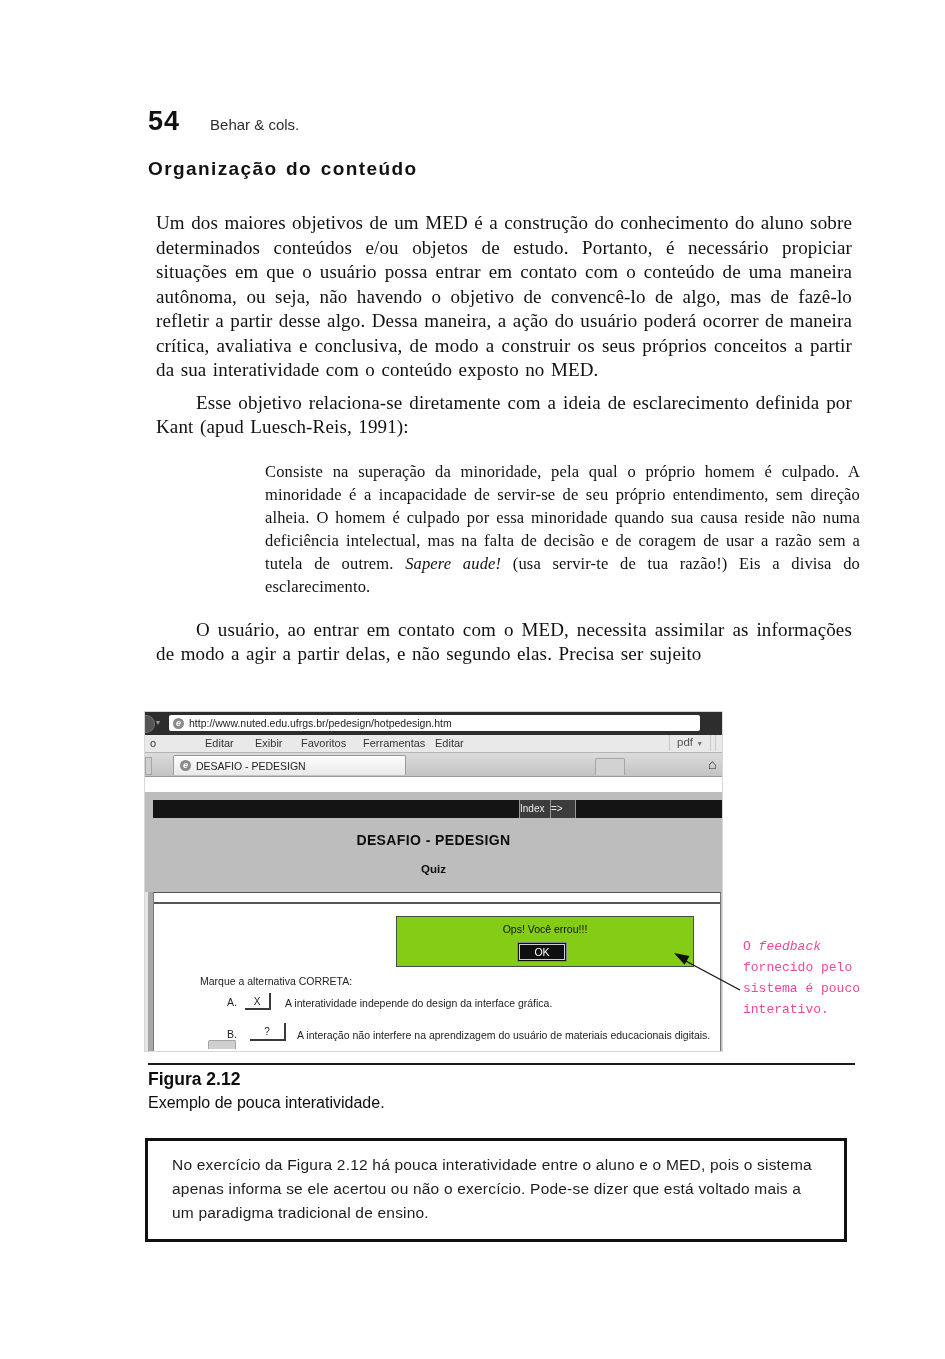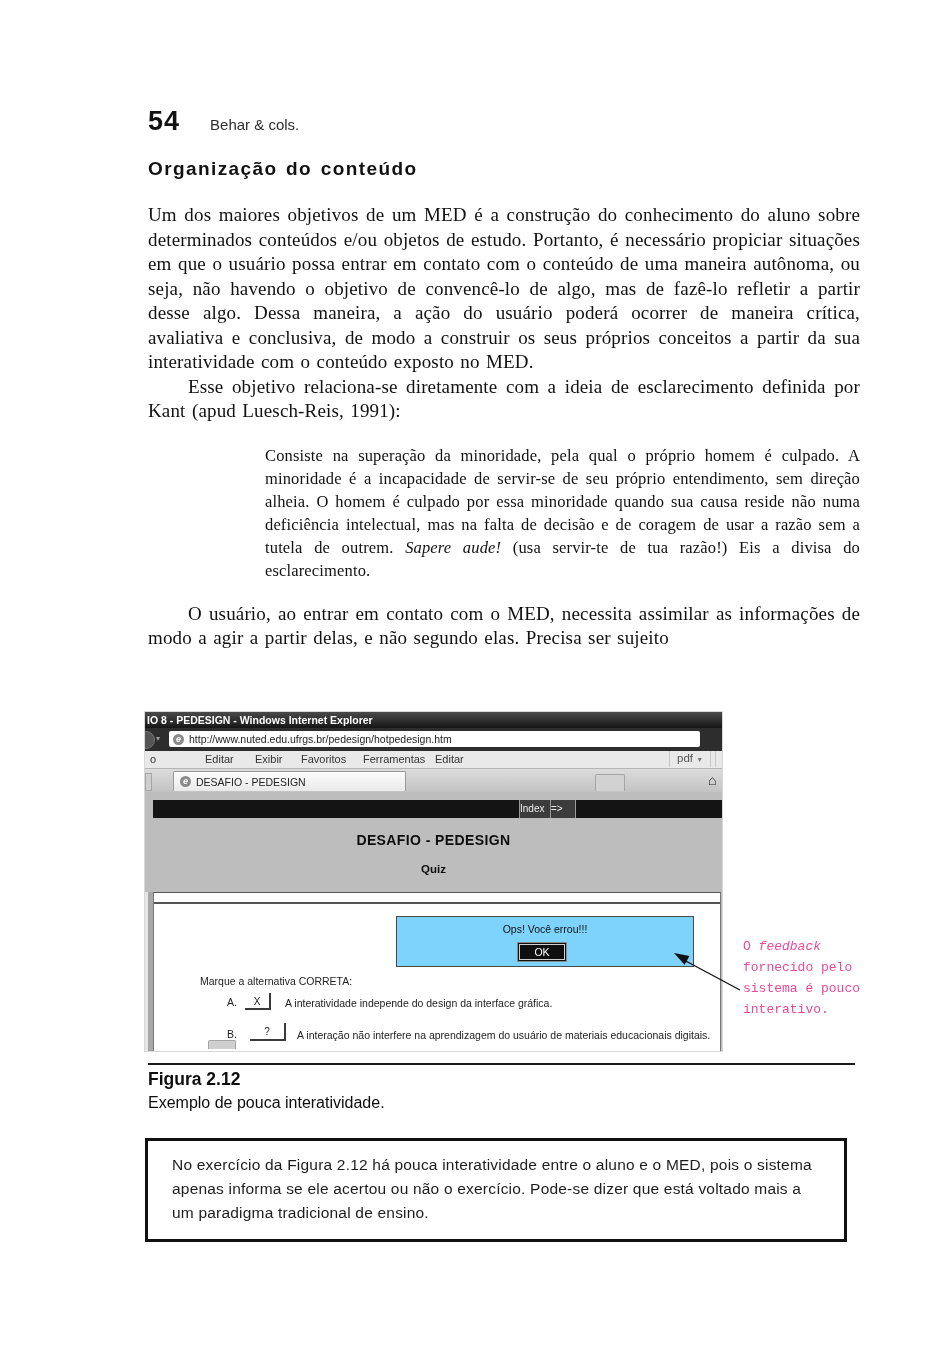--- a/index.html
+++ b/index.html
@@ -13,21 +13,21 @@
   .runhead { font-size:15px; color:#2e2e2e; }
 
   .section-title { position:absolute; left:148px; top:158px; margin:0;
                    font-family:"Liberation Sans", sans-serif; font-weight:bold;
                    font-size:19px; letter-spacing:1.4px; word-spacing:2px; }
 
   
   .bodycol { position:absolute; left:148px; top:203px; width:712px;
              font-size:19px; line-height:24.5px; text-align:justify;
              letter-spacing:0.15px; word-spacing:1.5px; }
-  .bodycol p { margin:0; }
+  .bodycol p { margin:8px; }
   .indent { text-indent:40px; }
   blockquote.kant { margin:20px 0 20px 117px; font-size:16.5px; line-height:23px; }
 
   
   .browser { position:absolute; left:145px; top:712px; width:577px; height:339px;
              font-family:"Liberation Sans", sans-serif; overflow:hidden;
              box-shadow:0 0 0 1px #d8d8d8; }
   .titlebar { height:16px; background:linear-gradient(#4a4a4a,#161616); color:#fff;
               font-size:10.5px; font-weight:bold; line-height:16px; padding-left:2px;
               white-space:nowrap; overflow:hidden; }
@@ -76,21 +76,21 @@
 
   .quiztitle { position:absolute; left:0; right:0; top:40px; text-align:center; font-weight:bold;
                font-size:14px; letter-spacing:0.4px; color:#0d0d0d; }
   .quizsub { position:absolute; left:0; right:0; top:71px; text-align:center; font-weight:bold;
              font-size:11.5px; color:#0d0d0d; }
 
   .quizpanel { position:absolute; left:8px; right:1px; top:100px; bottom:0; background:#fff;
                border-top:1.5px solid #555; border-left:1.5px solid #777; border-right:1.5px solid #777; }
   .headband { height:9px; border-bottom:2px solid #555; }
 
-  .dialog { position:absolute; left:251px; top:124px; width:296px; height:49px; background:#7dd3fc;
+  .dialog { position:absolute; left:251px; top:124px; width:296px; height:49px; background:#84cc16;
             border:1px solid #4a4a4a; }
   .dialog-msg { margin-top:6px; text-align:center; font-size:10.5px; color:#111; }
   .okbtn { position:absolute; left:120px; top:25px; width:50px; height:20px; background:#101010;
            border:1px solid #8a8a8a; box-sizing:border-box; cursor:pointer; }
   .okbtn span { display:block; margin:1px; border:1px solid #cfcfcf; color:#fff; text-align:center;
                 font-size:10.5px; line-height:14px; }
 
   .question { position:absolute; left:55px; top:183px; font-size:10.5px; color:#222; }
   .optletter { position:absolute; font-size:10.5px; color:#222; }
   .optbox { position:absolute; box-sizing:border-box; border-bottom:2px solid #3a3a3a;
@@ -131,23 +131,20 @@
 
   <div class="bodycol">
     <p>Um dos maiores objetivos de um MED é a construção do conhecimento do aluno sobre determinados conteúdos e/ou objetos de estudo. Portanto, é necessário propiciar situações em que o usuário possa entrar em contato com o conteúdo de uma maneira autônoma, ou seja, não havendo o objetivo de convencê-lo de algo, mas de fazê-lo refletir a partir desse algo. Dessa maneira, a ação do usuário poderá ocorrer de maneira crítica, avaliativa e conclusiva, de modo a construir os seus próprios conceitos a partir da sua interatividade com o conteúdo exposto no MED.</p>
     <p class="indent">Esse objetivo relaciona-se diretamente com a ideia de esclarecimento definida por Kant (apud Luesch-Reis, 1991):</p>
     <blockquote class="kant"><span>Consiste na superação da minoridade, pela qual o próprio homem é culpado. A minoridade é a incapacidade de servir-se de seu próprio entendimento, sem direção alheia. O homem é culpado por essa minoridade quando sua causa reside não numa deficiência intelectual, mas na falta de decisão e de coragem de usar a razão sem a tutela de outrem. </span><i>Sapere aude!</i><span> (usa servir-te de tua razão!) Eis a divisa do esclarecimento.</span></blockquote>
     <p class="indent">O usuário, ao entrar em contato com o MED, necessita assimilar as informações de modo a agir a partir delas, e não segundo elas. Precisa ser sujeito</p>
   </div>
 
   <div class="browser">
 
-    <div class="titlebar">
-      <span>IO 8 - PEDESIGN - Windows Internet Explorer</span>
-    </div>
 
     <div class="addrrow">
       <div class="backfrag"></div>
       <div class="addrcaret">▾</div>
       <div class="addrfield">
         <span class="e-icon">e</span>
         <span class="urltext">http://www.nuted.edu.ufrgs.br/pedesign/hotpedesign.htm</span>
       </div>
     </div>
 

